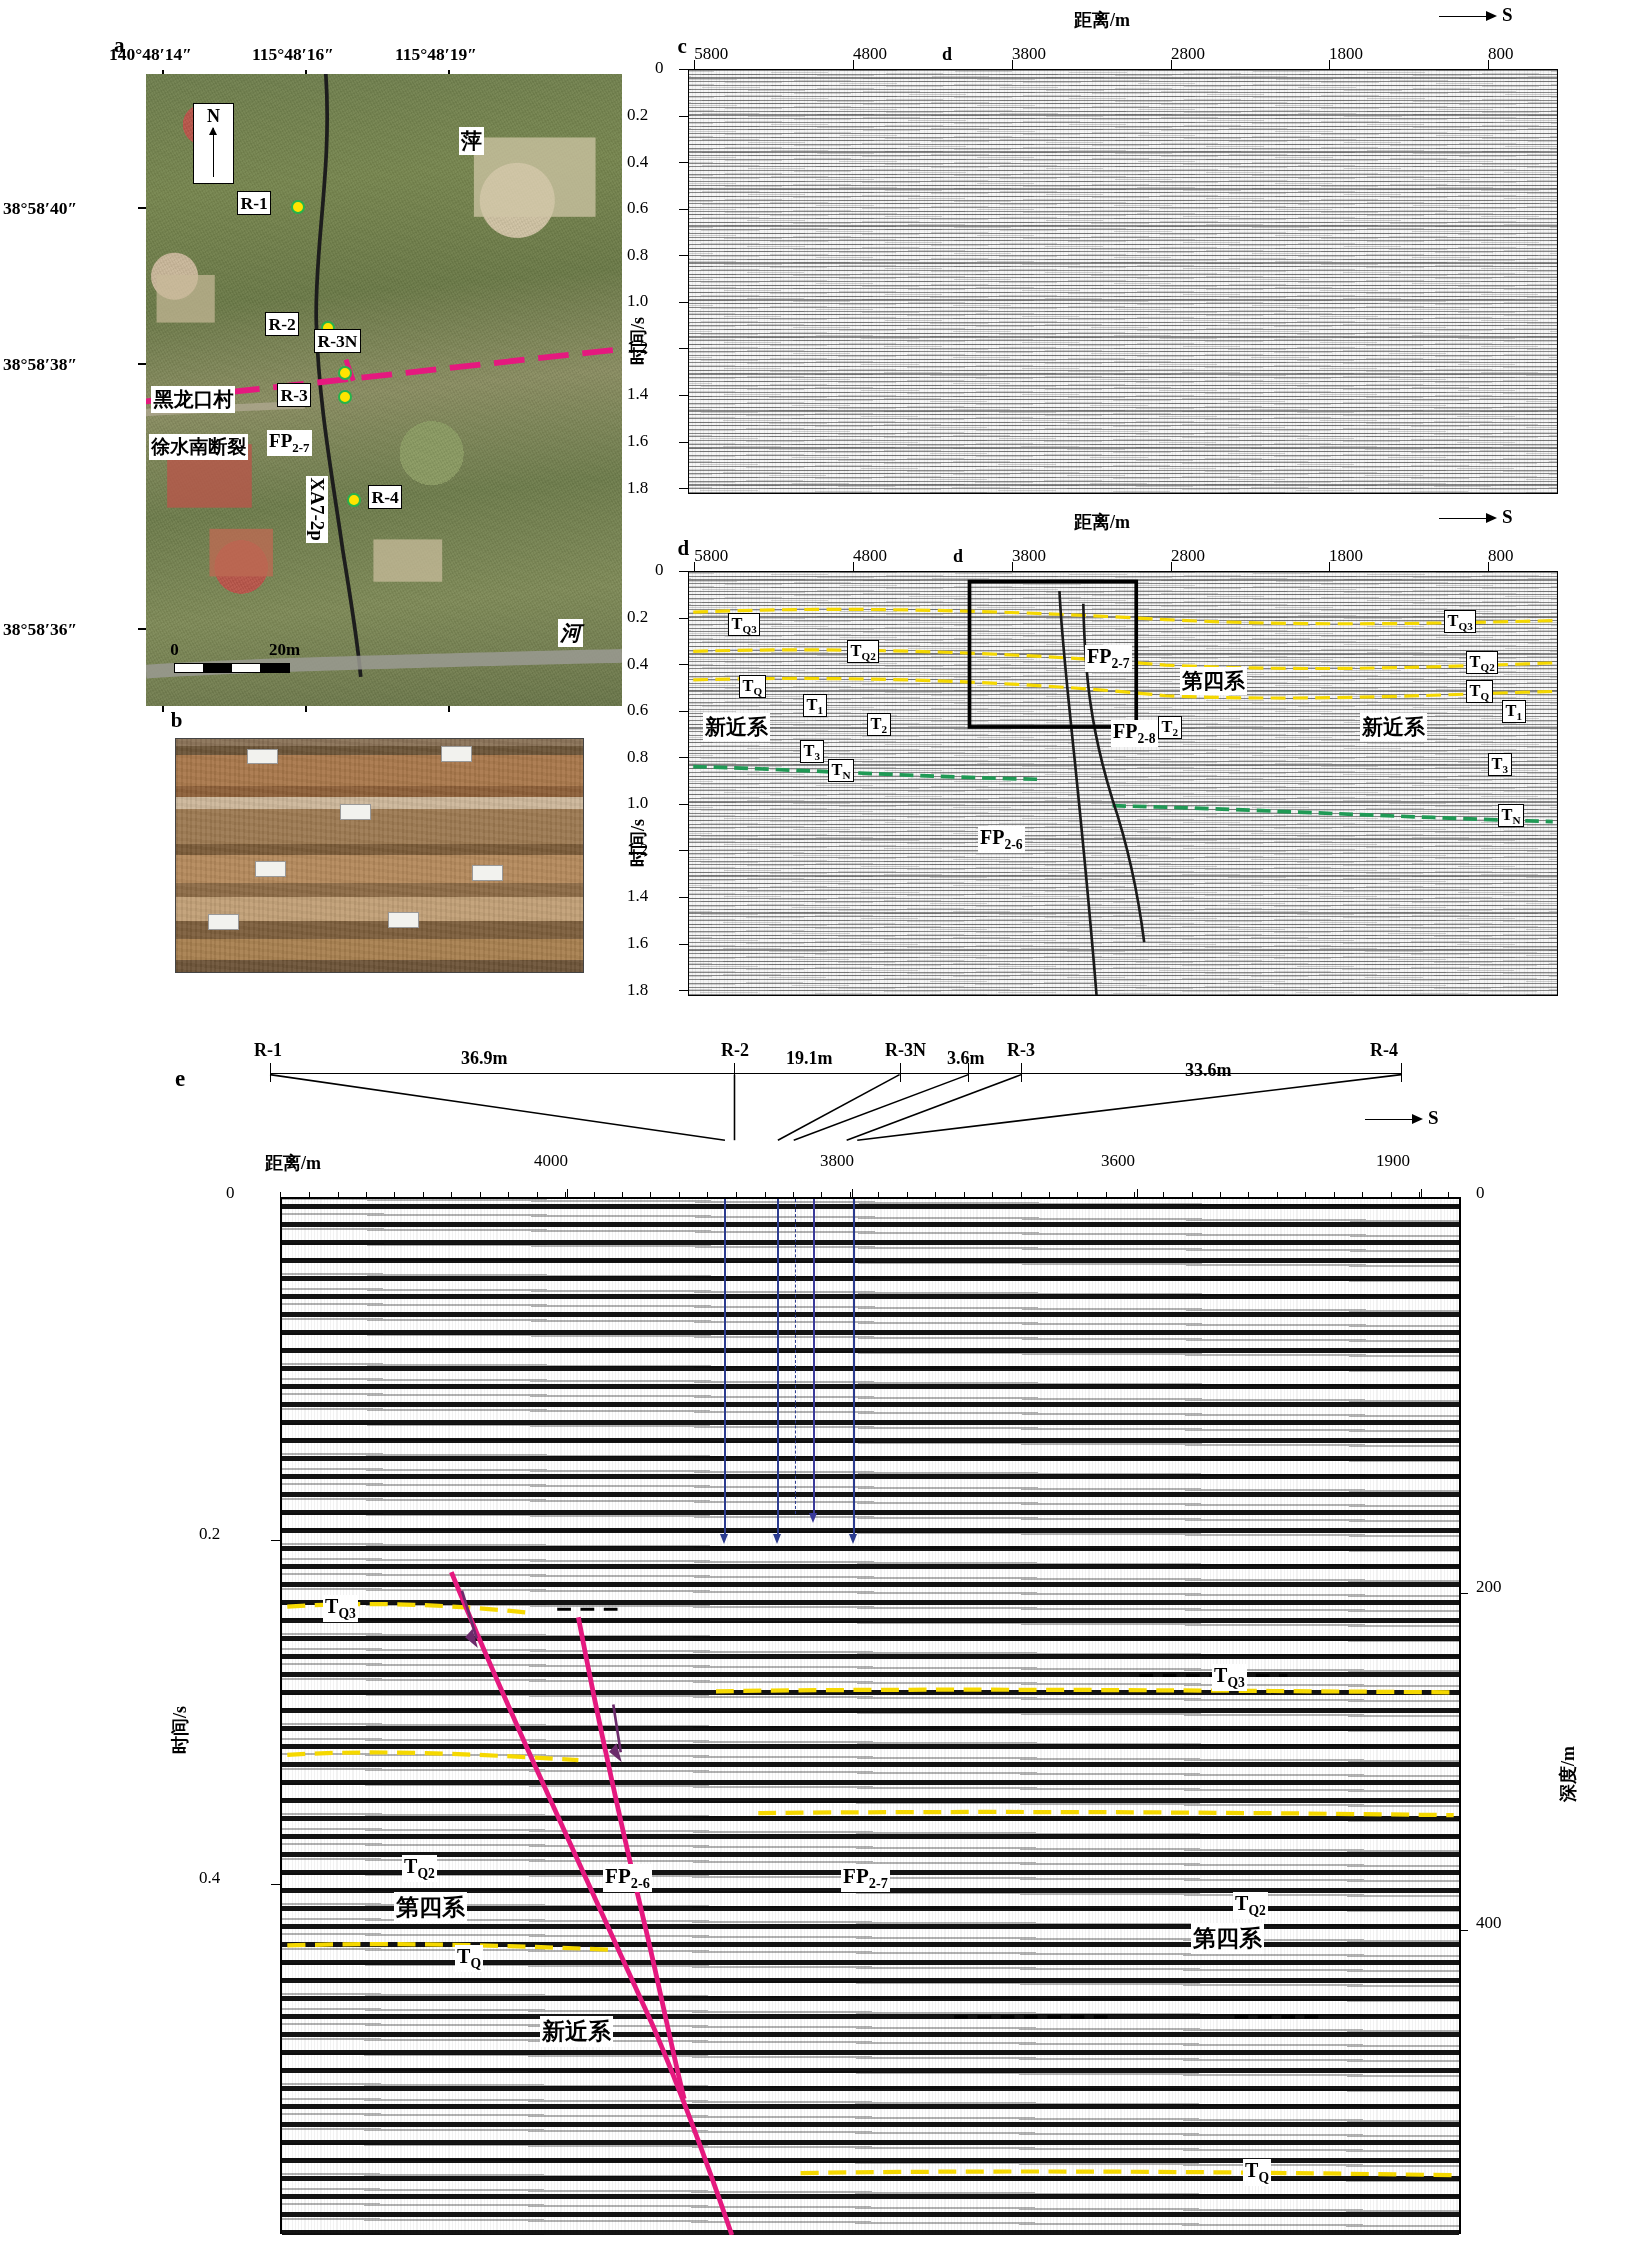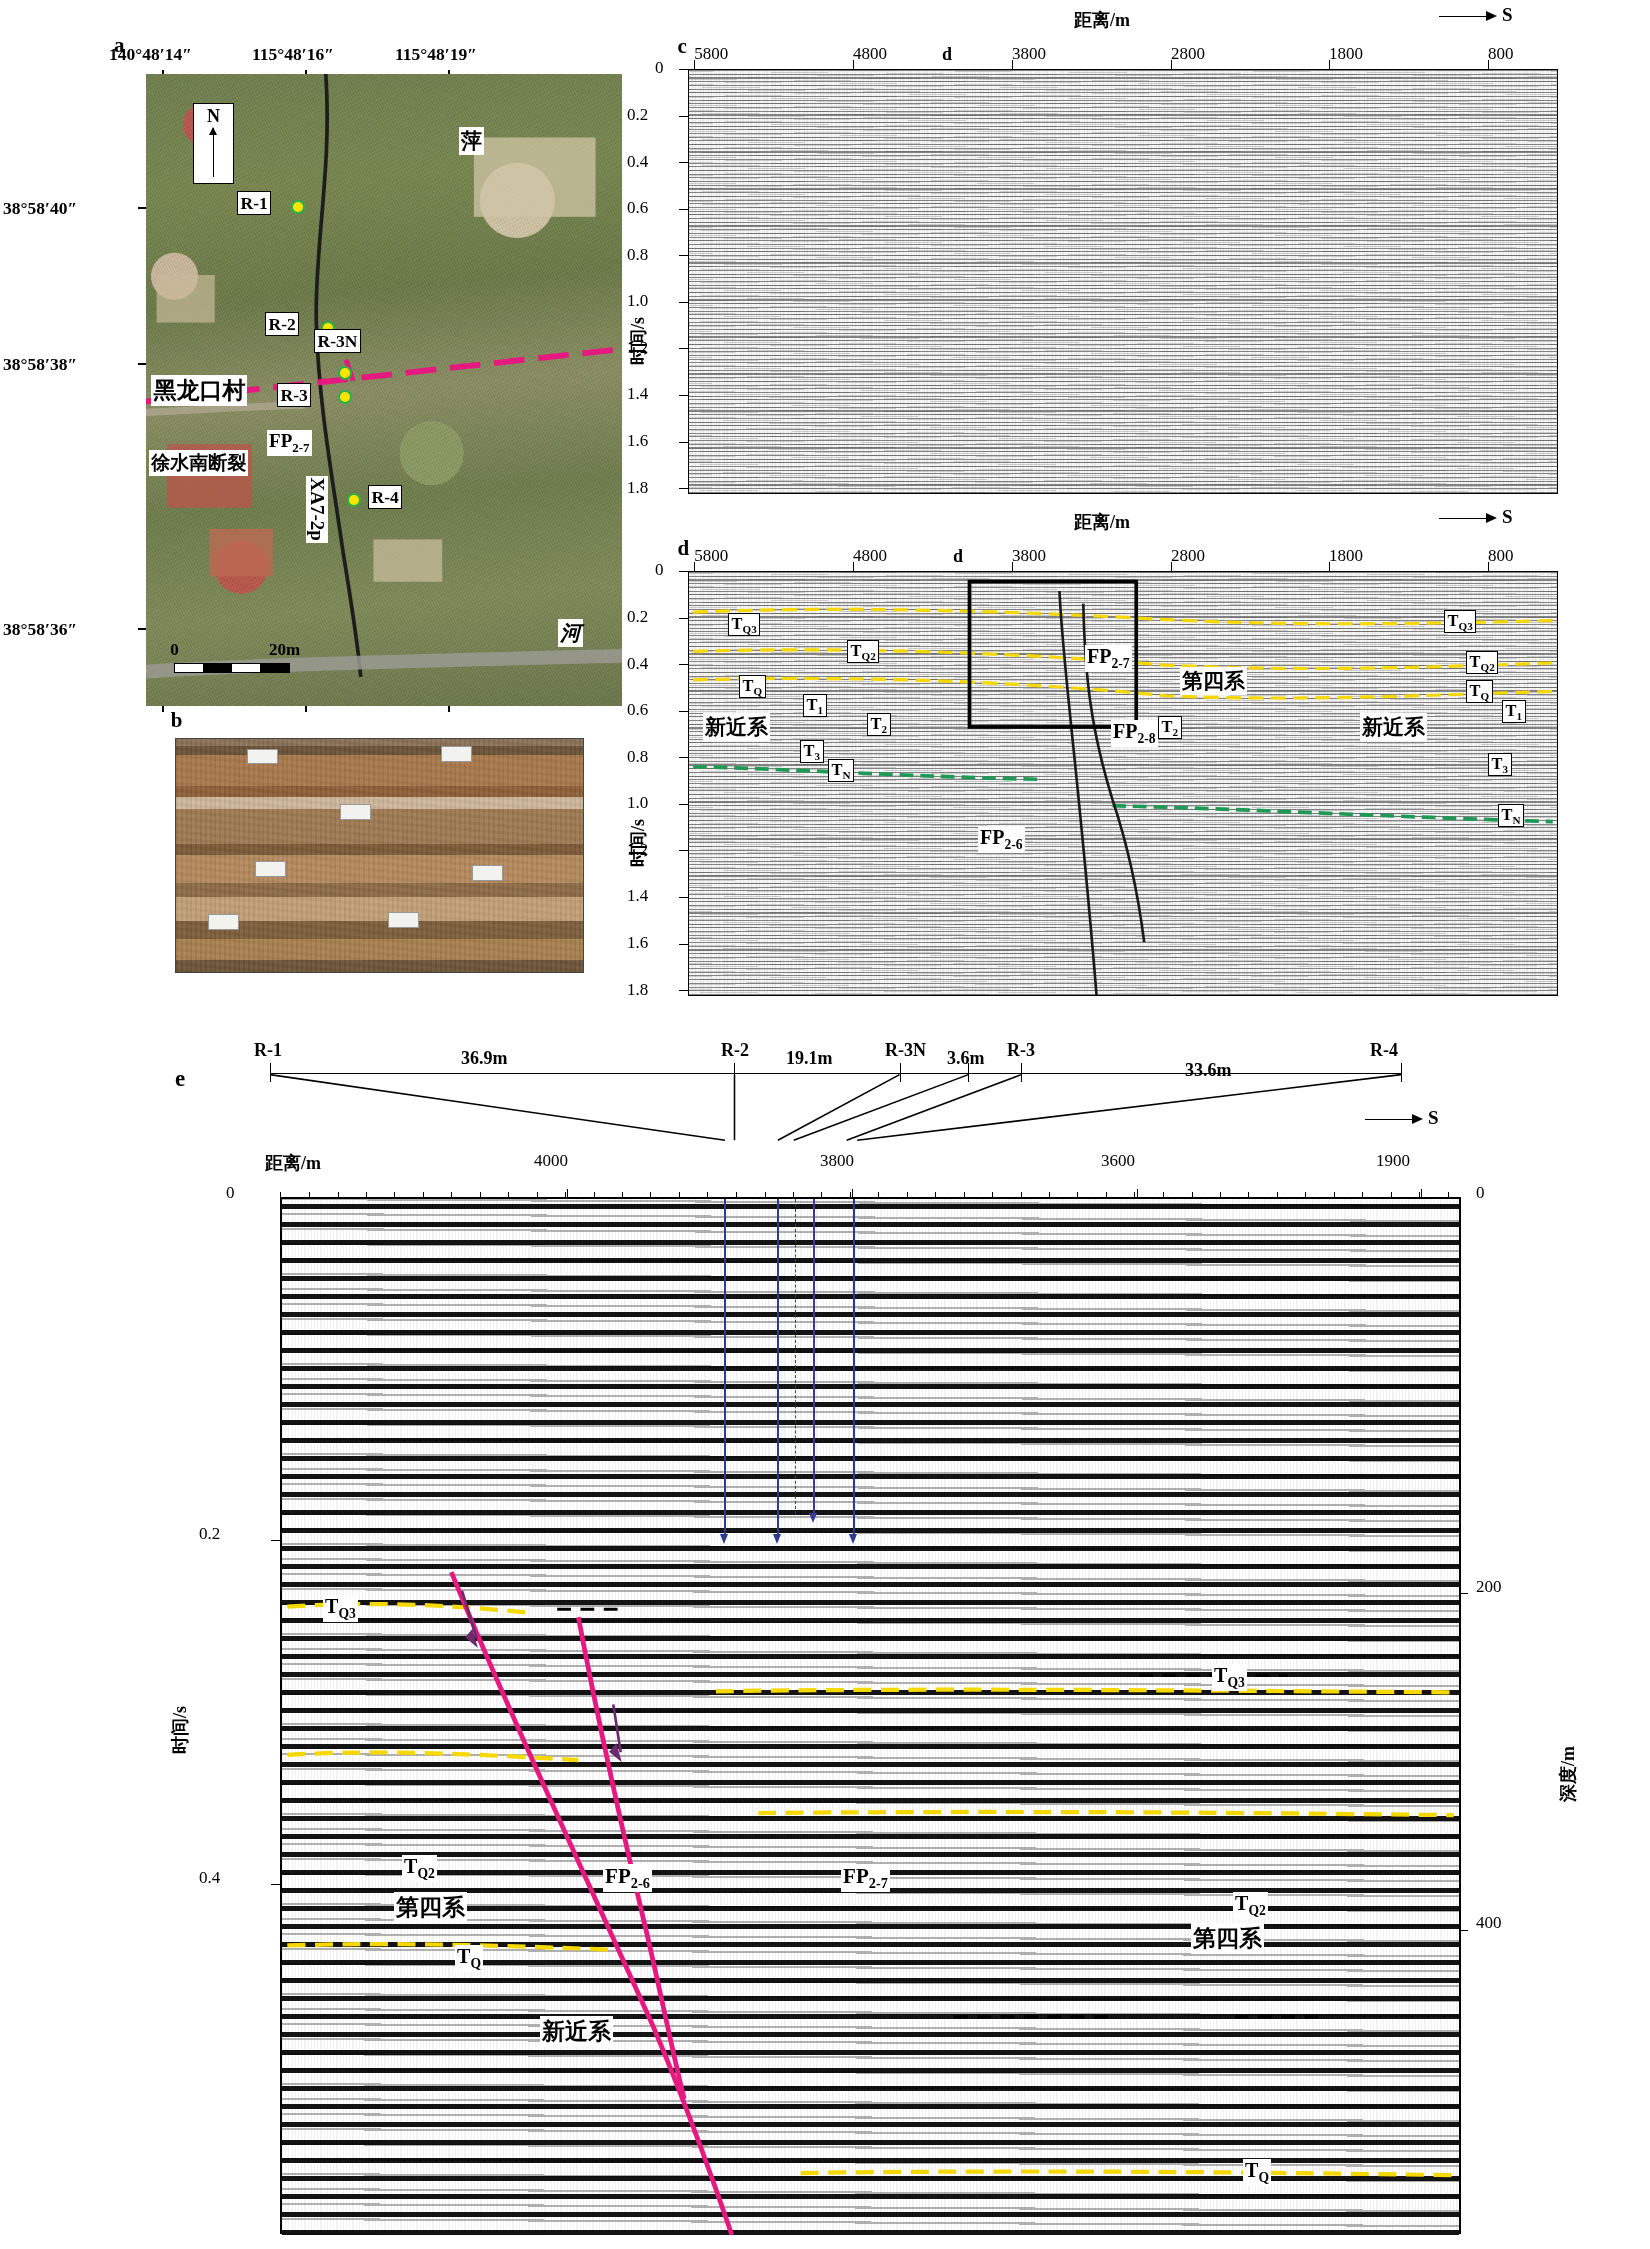--- a/index.html
+++ b/index.html
@@ -145,22 +145,22 @@
 
     <div class="wellpt" style="left:192px;top:292px;"></div>
     <div class="wlabel" style="left:168px;top:255px;">R-3N</div>
 
     <div class="wellpt" style="left:192px;top:316px;"></div>
     <div class="wlabel" style="left:131px;top:309px;">R-3</div>
 
     <div class="wellpt" style="left:201px;top:419px;"></div>
     <div class="wlabel" style="left:222px;top:411px;">R-4</div>
 
-    <div class="plainb" style="left:5.3px;top:301px;font-size:23px;">黑龙口村</div>
-    <div class="plainb" style="left:3.2px;top:360px;font-size:19px;margin-top:16px;">徐水南断裂</div>
+    <div class="plainb" style="left:5.3px;top:312px;font-size:20px;">黑龙口村</div>
+    <div class="plainb" style="left:3.2px;top:360px;font-size:19px;">徐水南断裂</div>
     <div class="plainb" style="left:121px;top:356px;font-size:19px;">FP<sub>2-7</sub></div>
     <div class="plainb" style="left:313px;top:53px;font-size:21px;">萍</div>
     <div class="plainb" style="left:412px;top:545px;font-size:21px;font-style:italic;">河</div>
     <div class="vrot" style="left:182px;top:402px;transform:rotate(90deg);font-size:19px;background:#fff;padding:0 1.6px;">XA7-2p</div>
 
     <div class="scalebar">
       <div class="t">0</div>
       <div class="t2">20m</div>
       <div class="bar">
           <div></div>

